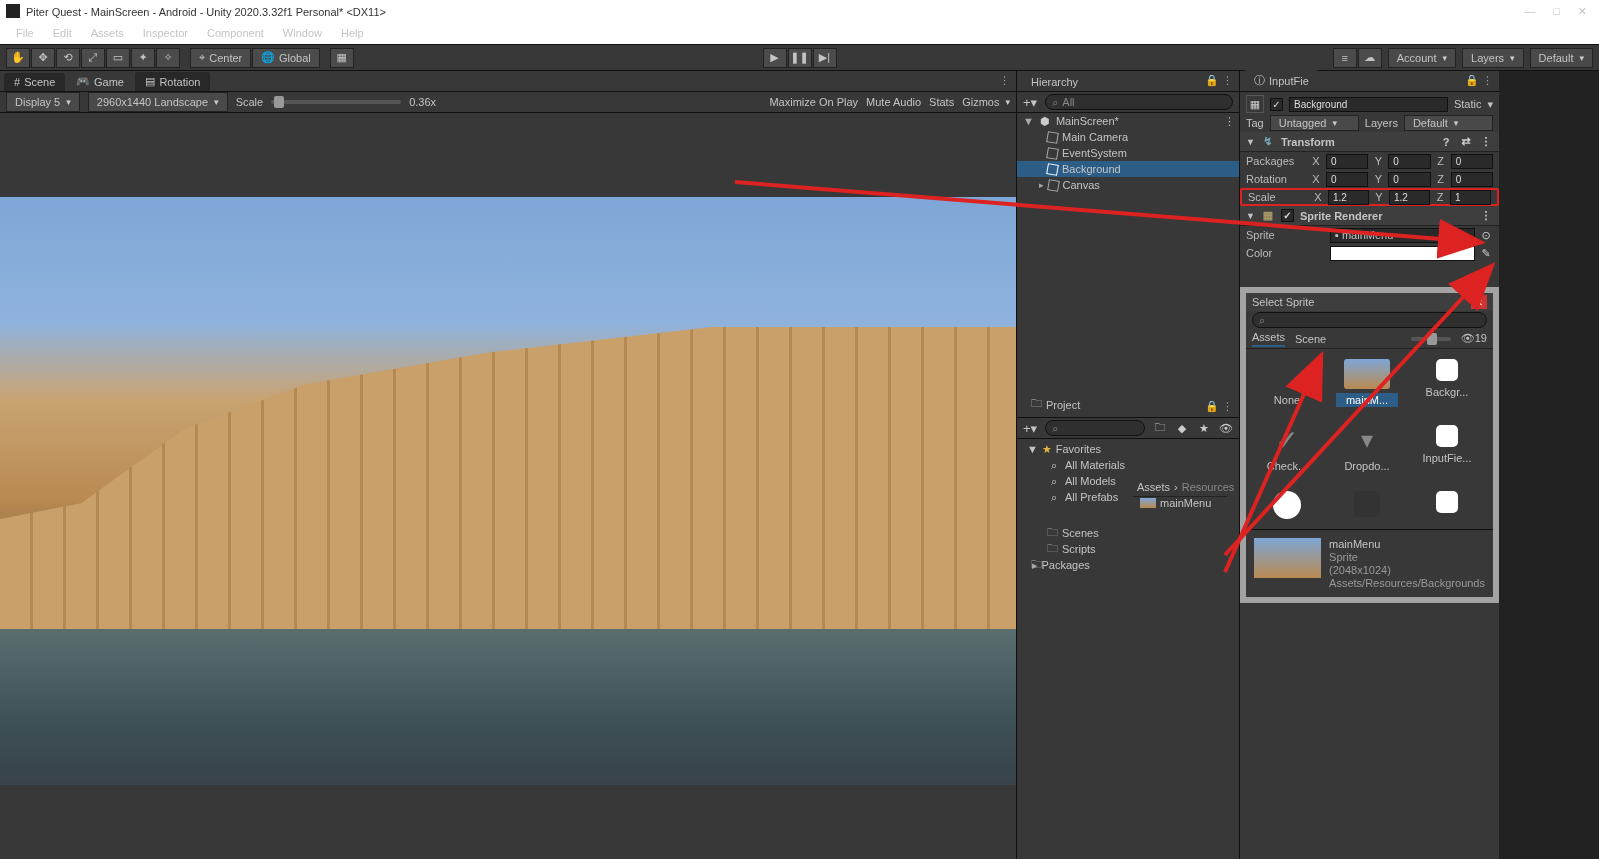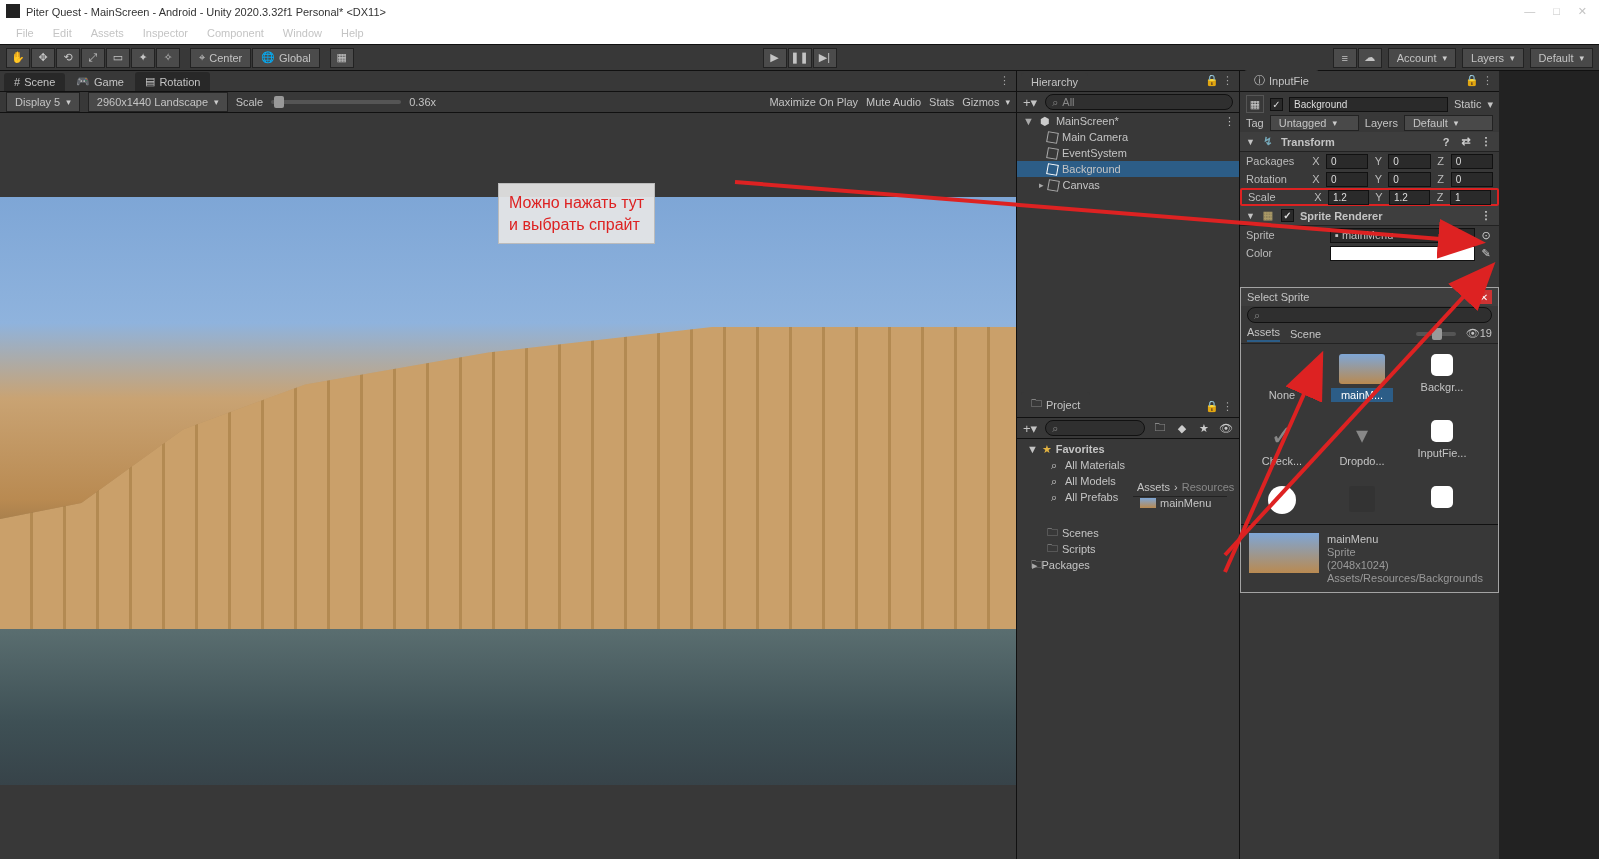--- a/index.html
+++ b/index.html
@@ -41,21 +41,21 @@
   .projBody{flex:1;background:#383838;font-size:11px}
   .folder::before{content:"🗀 ";color:#a8a8a8}
   .inspBody{flex:1;background:#383838;display:flex;flex-direction:column}
   .hdr{height:20px;background:#3e3e3e;display:flex;align-items:center;padding:0 6px;gap:6px;border-bottom:1px solid #222;font-weight:bold;color:#ddd}
   .hdr .tri{font-size:9px}
   .row{display:flex;align-items:center;height:18px;padding:0 6px;gap:4px}
   .lbl{width:60px;color:#bbb}
   .ax{width:12px;text-align:center;color:#bbb}
   .val{flex:1;height:15px;background:#2a2a2a;border:1px solid #111;color:#ddd;padding:0 4px;line-height:13px;font-size:10px}
   .redbox{border:2px solid #d22;border-radius:2px}
-  .spritePop{position:absolute;left:0;top:216px;width:259px;background:#383838;border:1px solid #a3a3a3;z-index:5}
+  .spritePop{position:absolute;left:0;top:216px;width:259px;background:#383838;border:6px solid #a3a3a3;z-index:5}
   .spritePop .ttl{height:18px;background:#3e3e3e;display:flex;align-items:center;justify-content:space-between;padding:0 6px;color:#ddd;font-size:11px}
   .spritePop .close{width:16px;height:14px;background:#c33;color:#fff;display:flex;align-items:center;justify-content:center;font-size:10px}
   .assetGrid{display:flex;flex-wrap:wrap;gap:18px;padding:10px 10px 4px 10px}
   .assetItem{width:62px;display:flex;flex-direction:column;align-items:center;gap:4px;font-size:10px;color:#bbb}
   .assetThumb{width:46px;height:30px;background:#555;border-radius:3px}
   .assetLbl{width:62px;text-align:center;overflow:hidden;text-overflow:ellipsis;white-space:nowrap;padding:1px 2px}
   .assetLbl.sel{background:#2c5d87;color:#fff}
   .preview{border-top:1px solid #111;padding:8px;display:flex;gap:8px}
   .arrow{position:absolute;pointer-events:none;z-index:20}
   .srch{flex:1;height:16px;background:#2f2f2f;border:1px solid #111;border-radius:10px;display:flex;align-items:center;padding:0 6px;gap:4px;color:#888}
@@ -173,22 +173,20 @@
       <span>Stats</span>
       <div class="drop" style="border:none;background:none;padding:0">
           <span>Gizmos</span>
         </div>
     </div>
     <div class="sceneview">
       <div class="bgimg">
         <div class="buildings"></div>
           <div class="water"></div>
       </div>
-      <div class="callout" style="left:498px;top:70px;white-space:pre">Можно нажать тут
-и выбрать спрайт</div>
 
     </div>
   </div>
 
   <div class="colHier">
     <div class="tabbar">
       <div class="tab active">
           <span>Hierarchy</span>
         </div>
       <span class="tabdots">🔒 ⋮</span>
@@ -237,21 +235,21 @@
       <div class="srch"></div>
       <span class="ico">🗀</span>
       <span class="ico">◆</span>
       <span class="ico">★</span>
       <span class="ico">👁</span>
     </div>
     <div class="projBody" style="flex:0 0 auto;padding:2px 0">
       <div class="hrow" style="padding-left:10px">
           <span>▼</span>
           <span style="color:#e3b341">★</span>
-          <span style="font-weight:bold">Favorites</span>
+          <span style="font-weight:normal">Favorites</span>
         </div>
       <div class="hrow" style="padding-left:30px">
           <span class="ico">⌕</span>
           <span>All Materials</span>
         </div>
       <div class="hrow" style="padding-left:30px">
           <span class="ico">⌕</span>
           <span>All Models</span>
         </div>
       <div class="hrow" style="padding-left:30px">

